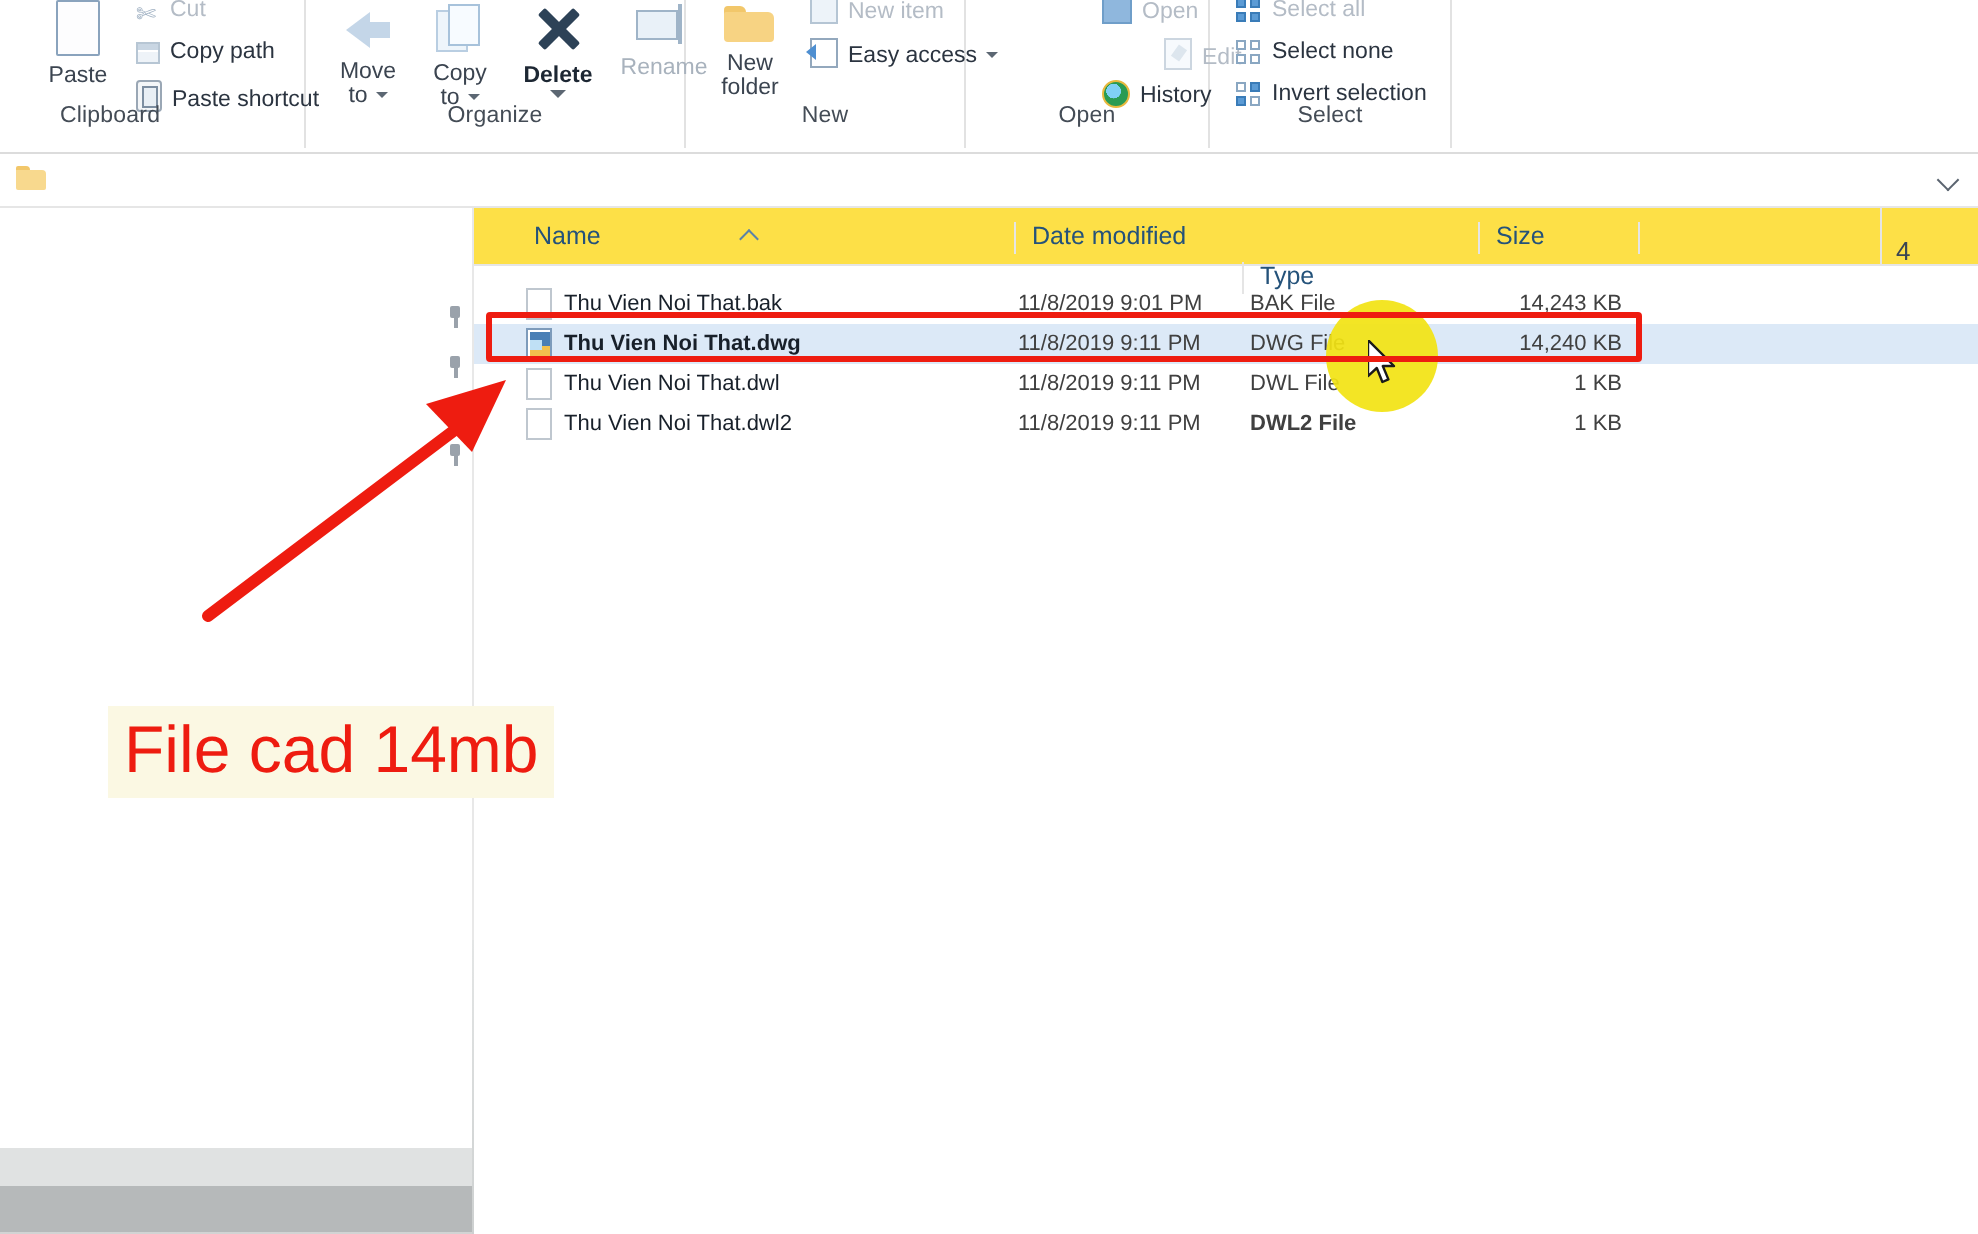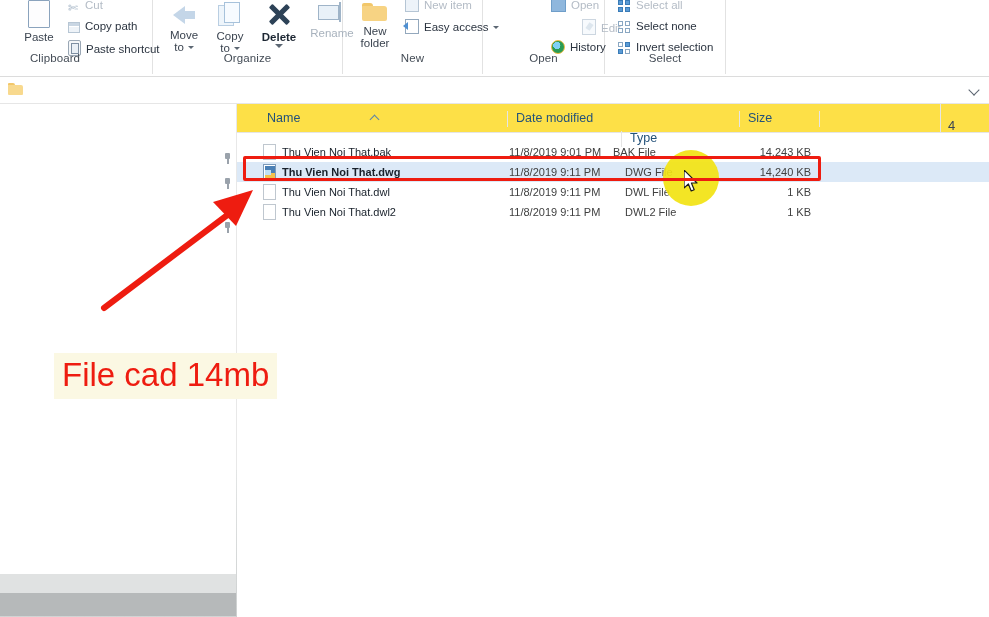--- a/index.html
+++ b/index.html
@@ -497,21 +497,21 @@
       <div class="col" style="left:270px;width:120px;">Date modified</div>
       <div class="col" style="left:384px;width:118px;margin-top:20px;">Type</div>
       <div class="col" style="left:502px;width:80px;">Size</div>
       <div class="col" style="left:582px;width:120px;border-left:1px solid #e5e5e5;"></div>
     </div>
 
     <div class="row" style="top:38px;">
       <span class="fileicon"></span>
       <span class="cell" style="left:45px;">Thu Vien Noi That.bak</span>
       <span class="cell meta" style="left:272px;">11/8/2019 9:01 PM</span>
-      <span class="cell meta" style="left:376px;">BAK File</span>
+      <span class="cell meta" style="left:388px;">BAK File</span>
       <span class="cell meta size" style="left:500px;width:74px;">14,243 KB</span>
     </div>
 
     <div class="row selected" style="top:58px;">
       <span class="fileicon dwg"></span>
       <span class="cell" style="left:45px;font-weight:600;">Thu Vien Noi That.dwg</span>
       <span class="cell meta" style="left:272px;">11/8/2019 9:11 PM</span>
       <span class="cell meta" style="left:388px;">DWG File</span>
       <span class="cell meta size" style="left:500px;width:74px;">14,240 KB</span>
     </div>
@@ -521,21 +521,21 @@
       <span class="cell" style="left:45px;">Thu Vien Noi That.dwl</span>
       <span class="cell meta" style="left:272px;">11/8/2019 9:11 PM</span>
       <span class="cell meta" style="left:388px;">DWL File</span>
       <span class="cell meta size" style="left:500px;width:74px;">1 KB</span>
     </div>
 
     <div class="row" style="top:98px;">
       <span class="fileicon"></span>
       <span class="cell" style="left:45px;">Thu Vien Noi That.dwl2</span>
       <span class="cell meta" style="left:272px;">11/8/2019 9:11 PM</span>
-      <span class="cell meta" style="left:388px;">DWL2 File</span>
+      <span class="cell meta" style="left:388px;font-weight:bold;">DWL2 File</span>
       <span class="cell meta size" style="left:500px;width:74px;">1 KB</span>
     </div>
   </div>
 
   <div class="right-divider"></div>
   <div class="right-cut">4</div>
 
   <div class="spot"></div>
 
   <svg class="cursor" viewBox="0 0 16 24">

